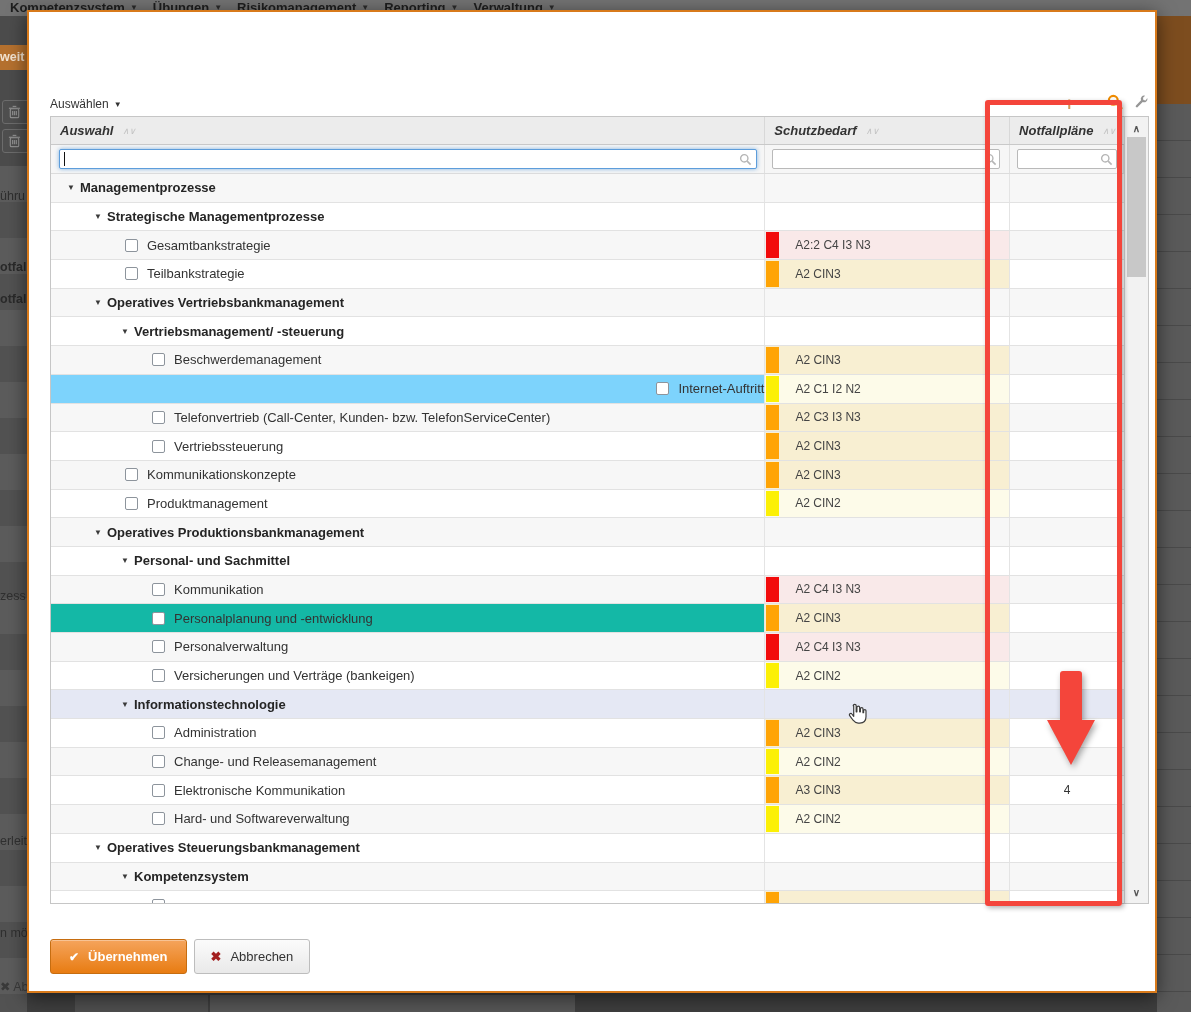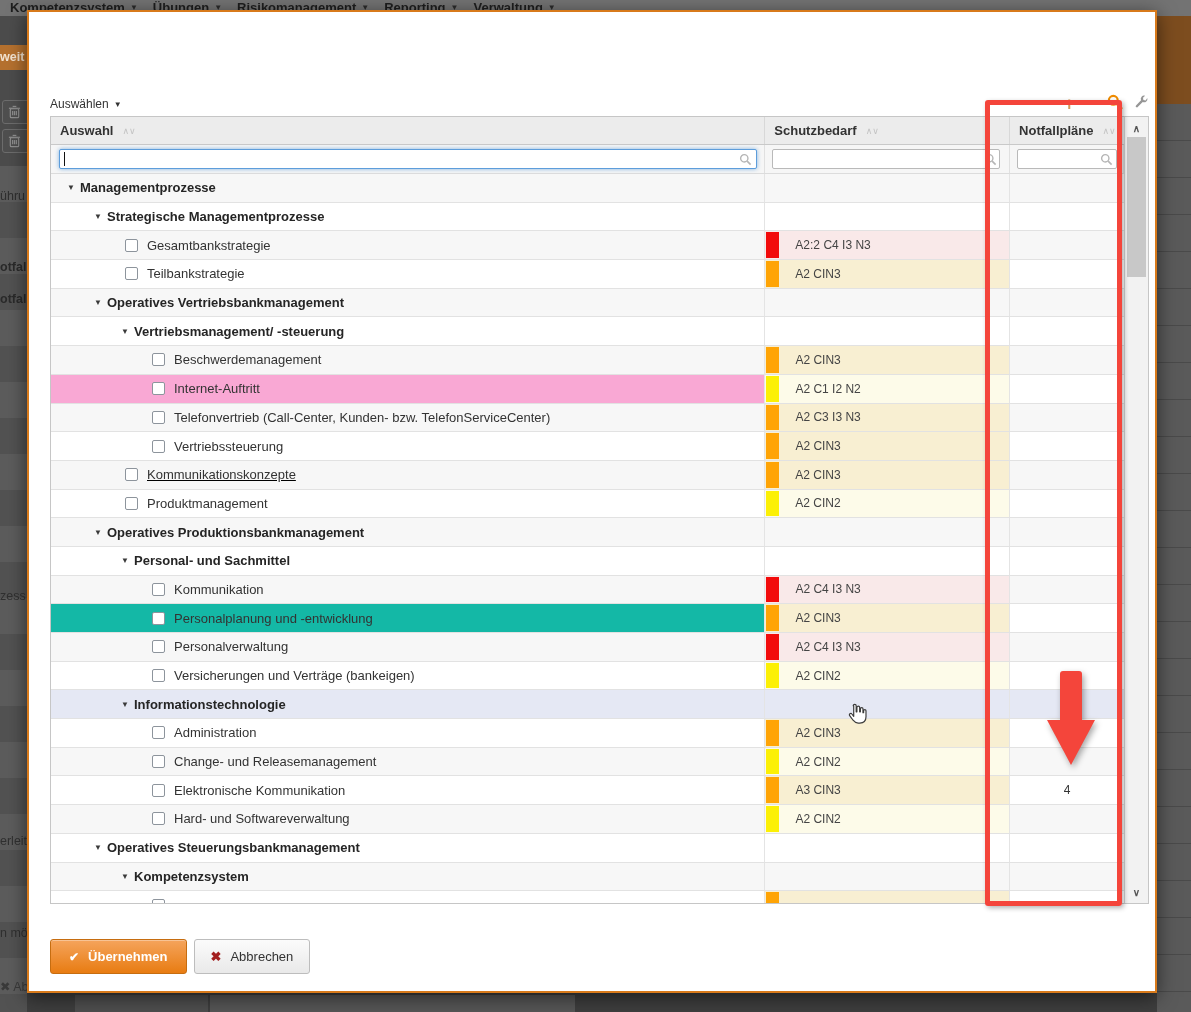--- a/index.html
+++ b/index.html
@@ -40,21 +40,21 @@
   .toolbar-icons{margin-left:auto;display:flex;align-items:center;gap:11px;}
   .icon-plus{color:#d49a58;font-weight:bold;font-size:18px;line-height:14px;}
   .icon-minus{color:#9c9c9c;font-weight:bold;font-size:18px;line-height:14px;}
   .icon-search-o{color:#ef8b00;}
   .icon-wrench{color:#969696;}
 
   
   .m-grid{position:absolute;left:21px;top:104px;width:1099px;height:788px;border:1px solid #c6c6c6;
           box-sizing:border-box;background:#fff;}
   .g-main{position:absolute;left:0;top:0;right:24px;height:100%;overflow:hidden;}
-  .g-head{height:28px;background:#ececec;border-bottom:1px solid #c9c9c9;display:flex;box-sizing:border-box;}
+  .g-head{height:28px;background:#ececec;border-bottom:1px solid #c9c9c9;display:flex;box-sizing:border-box;font-style:italic;}
   .hcell{display:flex;align-items:center;padding-left:9px;font-size:13px;font-weight:bold;color:#333;
          box-sizing:border-box;border-right:1px solid #d8d8d8;}
   .w1{width:715px;} .w2{width:245px;} .w3{width:114px;border-right:none;}
   .sort{color:#c3c3c3;font-size:9px;margin-left:9px;font-weight:normal;}
   .g-filter{height:29px;background:#f6f6f6;border-bottom:1px solid #dcdcdc;display:flex;box-sizing:border-box;}
   .fcell{position:relative;box-sizing:border-box;border-right:1px solid #e0e0e0;}
   .finput{position:absolute;top:4px;height:20px;border:1px solid #b9b9b9;border-radius:2px;background:#fff;
           box-sizing:border-box;padding:0 18px 0 4px;font-size:12px;font-family:"Liberation Sans",sans-serif;outline:none;}
   .finput.focused{border-color:#5d9ddb;box-shadow:0 0 4px rgba(93,157,219,.75);}
   .caret-bar{position:absolute;left:13px;top:7px;width:1px;height:14px;background:#111;z-index:3;}
@@ -300,21 +300,21 @@
               <span class="cb"></span>
               <span class="tree-label">Beschwerdemanagement</span>
             </div>
             <div class="tcell c2" style="background: rgb(248, 239, 210);">
               <span class="sev-block" style="background: rgb(255, 164, 5);"></span>
               <span class="sb-text">A2 CIN3</span>
             </div>
             <div class="tcell c3" style="background: rgb(247, 247, 247);"></div>
           </div>
           <div class="trow">
-            <div class="tcell c1" style="background: #f9a8d4; padding-left: 101px;">
+            <div class="tcell c1" style="background: #7dd3fc; padding-left: 101px; justify-content: flex-end;">
               <span class="cb"></span>
               <span class="tree-label">Internet-Auftritt</span>
             </div>
             <div class="tcell c2" style="background: rgb(253, 251, 233);">
               <span class="sev-block" style="background: rgb(252, 240, 5);"></span>
               <span class="sb-text">A2 C1 I2 N2</span>
             </div>
             <div class="tcell c3" style="background: rgb(255, 255, 255);"></div>
           </div>
           <div class="trow">
@@ -333,21 +333,21 @@
               <span class="cb"></span>
               <span class="tree-label">Vertriebssteuerung</span>
             </div>
             <div class="tcell c2" style="background: rgb(248, 239, 210);">
               <span class="sev-block" style="background: rgb(255, 164, 5);"></span>
               <span class="sb-text">A2 CIN3</span>
             </div>
             <div class="tcell c3" style="background: rgb(255, 255, 255);"></div>
           </div>
           <div class="trow">
-            <div class="tcell c1" style="background: rgb(247, 247, 247); padding-left: 74px; text-decoration: underline;">
+            <div class="tcell c1" style="background: rgb(247, 247, 247); padding-left: 74px;">
               <span class="cb"></span>
               <span class="tree-label">Kommunikationskonzepte</span>
             </div>
             <div class="tcell c2" style="background: rgb(248, 239, 210);">
               <span class="sev-block" style="background: rgb(255, 164, 5);"></span>
               <span class="sb-text">A2 CIN3</span>
             </div>
             <div class="tcell c3" style="background: rgb(247, 247, 247);"></div>
           </div>
           <div class="trow">

